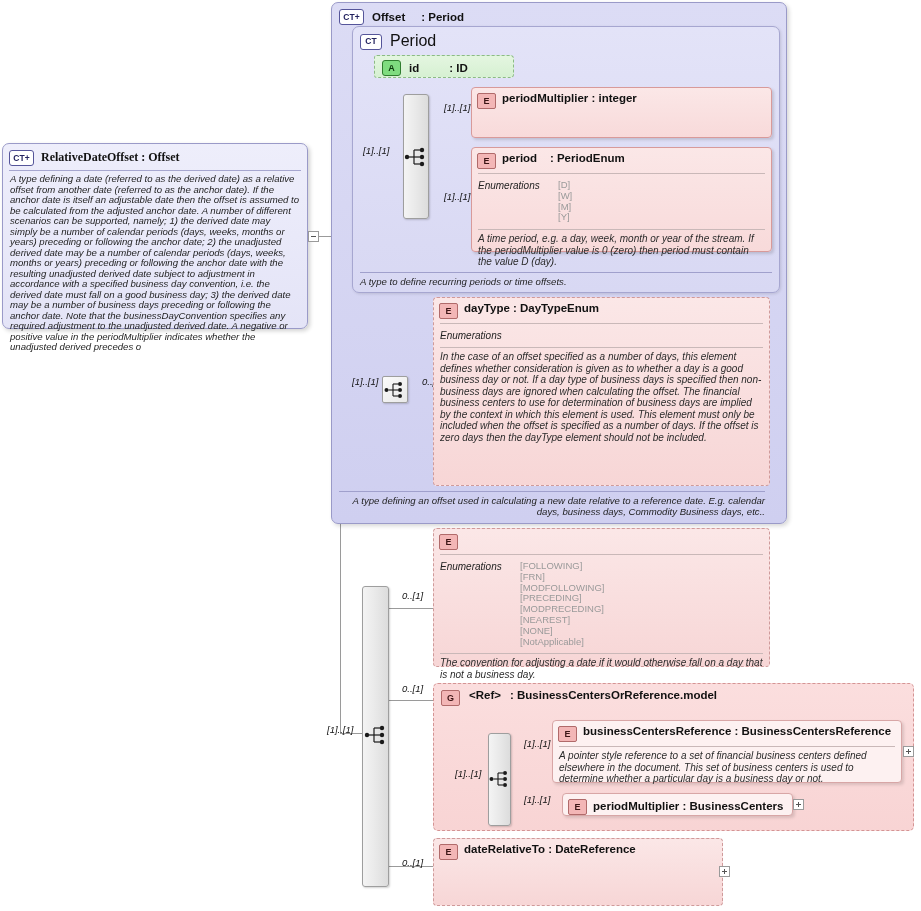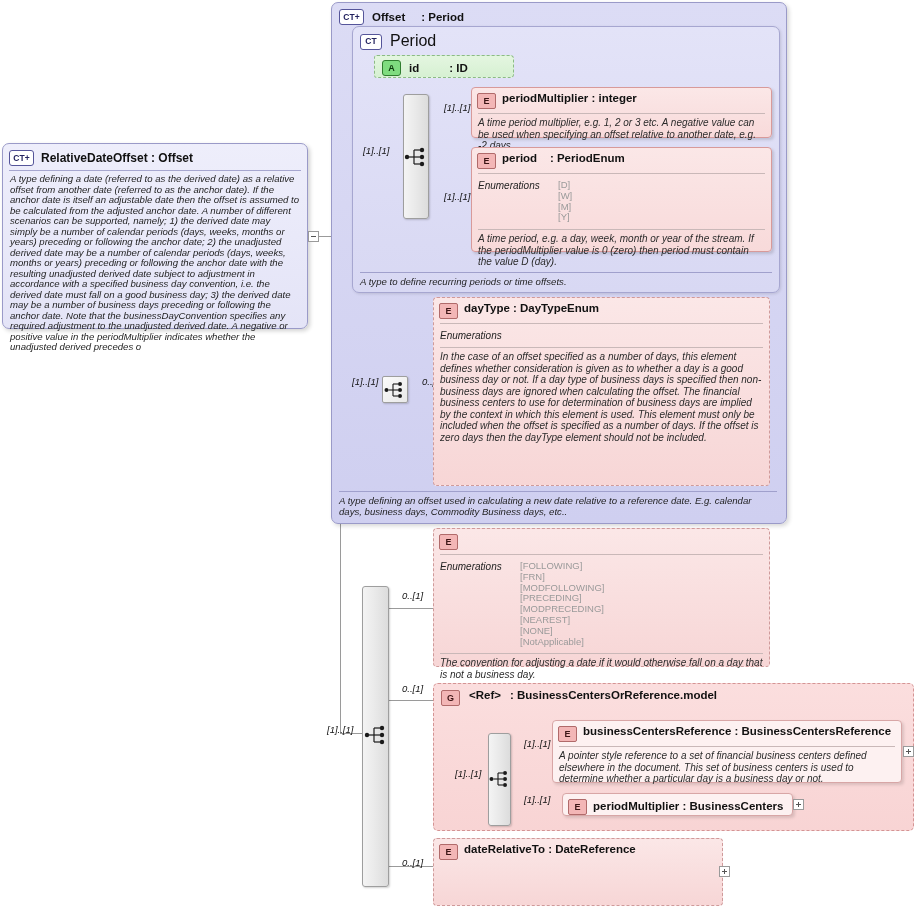--- a/index.html
+++ b/index.html
@@ -113,34 +113,34 @@
 
   <div class="ln lnh abs" style="left:464px;top:779px;width:24px;"></div>
   <div class="ln lnh abs" style="left:510px;top:748px;width:42px;"></div>
   <div class="ln lnh abs" style="left:510px;top:804px;width:42px;"></div>
   <div class="ln lnv abs" style="left:510px;top:748px;height:56px;"></div>
 </div>
 
 <div class="rootbox abs" style="left:2px;top:143px;width:306px;height:186px;">
   <div style="display:flex;align-items:center;gap:7px;padding:5px 6px 4px 6px;">
     <span class="badge ct">CT+</span>
-    <span style="font-size:12px;font-weight:bold;color:#111;">RelativeDateOffset : Offset</span>
+    <span style="font-size:12px;font-weight:bold;color:#111;font-family:Liberation Serif, serif;">RelativeDateOffset : Offset</span>
   </div>
   <div style="border-top:1px solid #a6a6cf;margin:0 6px;"></div>
   <div style="font-style:italic;font-size:9.6px;line-height:10.5px;color:#1d1d1d;padding:3px 7px 4px 7px;">A type defining a date (referred to as the derived date) as a relative offset from another date (referred to as the anchor date). If the anchor date is itself an adjustable date then the offset is assumed to be calculated from the adjusted anchor date. A number of different scenarios can be supported, namely; 1) the derived date may simply be a number of calendar periods (days, weeks, months or years) preceding or following the anchor date; 2) the unadjusted derived date may be a number of calendar periods (days, weeks, months or years) preceding or following the anchor date with the resulting unadjusted derived date subject to adjustment in accordance with a specified business day convention, i.e. the derived date must fall on a good business day; 3) the derived date may be a number of business days preceding or following the anchor date. Note that the businessDayConvention specifies any required adjustment to the unadjusted derived date. A negative or positive value in the periodMultiplier indicates whether the unadjusted derived precedes o</div>
 </div>
 <div class="tog abs" style="left:308px;top:231px;"></div>
 
 <div class="ctbox abs" style="left:331px;top:2px;width:456px;height:522px;">
   <div style="display:flex;align-items:center;gap:8px;padding:5px 0 0 7px;">
     <span class="badge ct">CT+</span>
     <span style="font-size:11.5px;font-weight:bold;color:#111;white-space:pre;">Offset     : Period</span>
   </div>
 
-  <div style="position:absolute;left:7px;right:9px;bottom:6px;">
+  <div style="position:absolute;left:7px;right:21px;bottom:6px;text-align:right;">
     <div style="border-top:1px solid #a0a0cc;"></div>
     <div style="font-style:italic;font-size:9.6px;line-height:11px;color:#1d1d1d;padding-top:3px;">A type defining an offset used in calculating a new date relative to a reference date. E.g. calendar days, business days, Commodity Business days, etc..</div>
   </div>
 </div>
 
 <div class="ctbox inner abs" style="left:352px;top:26px;width:428px;height:267px;">
   <div style="display:flex;align-items:center;gap:8px;padding:5px 0 0 7px;">
     <span class="badge ct" style="width:20px;">CT</span>
     <span style="font-size:16px;font-weight:normal;color:#111;">Period</span>
   </div>
@@ -172,21 +172,20 @@
 </svg>
 <div class="card" style="left:444px;top:102px;">[1]..[1]</div>
 <div class="card" style="left:444px;top:191px;">[1]..[1]</div>
 <div class="card" style="left:363px;top:145px;">[1]..[1]</div>
 
 <div class="node pink abs" style="left:471px;top:87px;width:301px;height:51px;">
   <div class="hdr">
     <span class="badge e">E</span>
     <span class="ttl">periodMultiplier : integer</span>
   </div>
-  <div class="doc bt">A time period multiplier, e.g. 1, 2 or 3 etc. A negative value can be used when specifying an offset relative to another date, e.g. -2 days.</div>
 </div>
 
 <div class="node pink abs" style="left:471px;top:147px;width:301px;height:105px;">
   <div class="hdr">
     <span class="badge e">E</span>
     <span class="ttl">period    : PeriodEnum</span>
   </div>
   <div class="body">
     <div class="enum">
       <div class="lbl">Enumerations</div>

